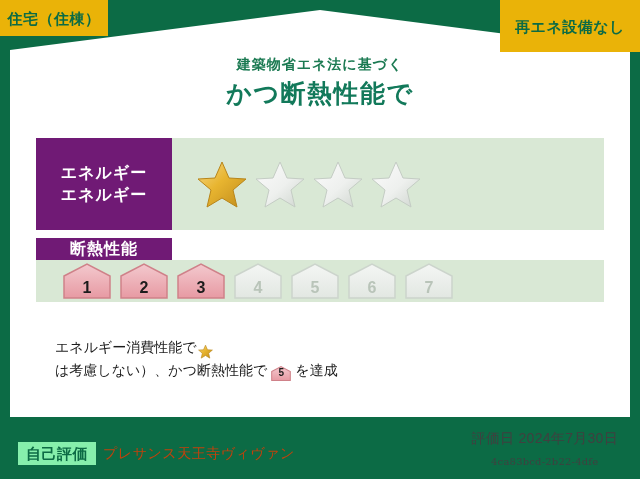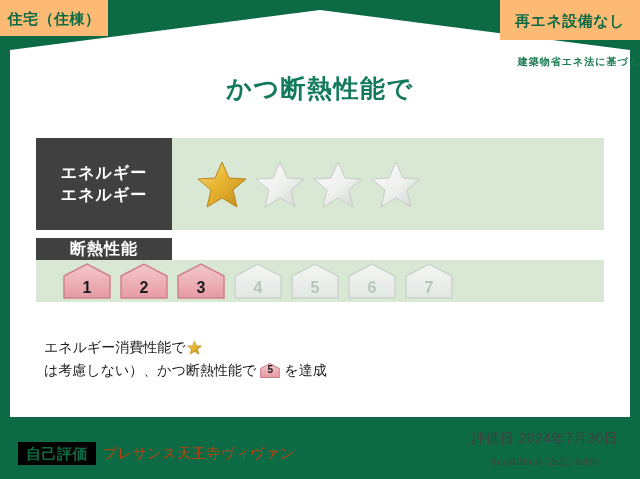--- a/index.html
+++ b/index.html
@@ -40,53 +40,52 @@
     left: 0;
     bottom: 0;
     width: 640px;
     height: 62px;
     background: #0c6b45;
   }
 
   
   .corner-tag {
     position: absolute;
-    background: #fdba74;
+    background: #eab308;
     color: #0c6b45;
     font-weight: bold;
     font-size: 15px;
     letter-spacing: 0.5px;
     display: flex;
     align-items: center;
     justify-content: center;
     line-height: 1;
   }
   .tag-left {
     left: 0; top: 0;
     width: 108px; height: 36px;
   }
   .tag-right {
     right: 0; top: 0;
-    width: 140px; height: 40px;
+    width: 140px; height: 52px;
   }
 
   
   .title-block {
     position: absolute;
     left: 0; top: 56px;
     width: 640px;
     text-align: center;
     color: #1b7a52;
   }
   .title-sub {
-    font-size: 10px;
+    font-size: 14px;
     font-weight: bold;
     letter-spacing: 1px;
     line-height: 1.2;
-    text-align: right;
   }
   .title-main {
     margin-top: 5px;
     font-size: 25px;
     font-weight: bold;
     letter-spacing: 1.5px;
     color: #12795a;
     line-height: 1.2;
   }
 
@@ -96,21 +95,21 @@
     left: 36px;
     width: 568px;
     display: flex;
     align-items: stretch;
   }
   .row-energy { top: 138px; height: 92px; }
   .row-insul  { top: 238px; height: 58px; flex-direction: column; }
 
   .row-label {
     width: 136px;
-    background: #404040;
+    background: #701a75;
     color: #ffffff;
     font-weight: bold;
     font-size: 16px;
     display: flex;
     flex-direction: column;
     align-items: center;
     justify-content: center;
     line-height: 1.35;
     letter-spacing: 1px;
     flex: none;
@@ -182,21 +181,21 @@
     white-space: nowrap;
   }
   .desc {
     flex: 1;
     font-size: 14px;
     color: #1c1c1c;
     line-height: 1.65;
     padding-top: 6px;
     padding-left: 8px;
   }
-  .desc-line { display: flex; align-items: center; white-space: nowrap; }
+  .desc-line { display: flex; align-items: flex-end; white-space: nowrap; margin-left: 11px; }
   .mini-star { width: 15px; height: 15px; margin: 0 1px; vertical-align: -2px; }
   .mini-house {
     position: relative;
     display: inline-flex;
     width: 22px; height: 17px;
     align-items: flex-end;
     justify-content: center;
     font-size: 10px;
     font-weight: bold;
     color: #1c1c1c;
@@ -210,21 +209,21 @@
   
   .footer-left {
     position: absolute;
     left: 18px;
     bottom: 14px;
     display: flex;
     align-items: center;
     gap: 7px;
   }
   .eval-badge {
-    background: #000000;
+    background: #86efac;
     color: #0c6b45;
     font-weight: bold;
     font-size: 15px;
     padding: 4px 8px;
     letter-spacing: 0.5px;
     line-height: 1;
   }
   .builder-name {
     color: #c2410c;
     font-size: 14px;

